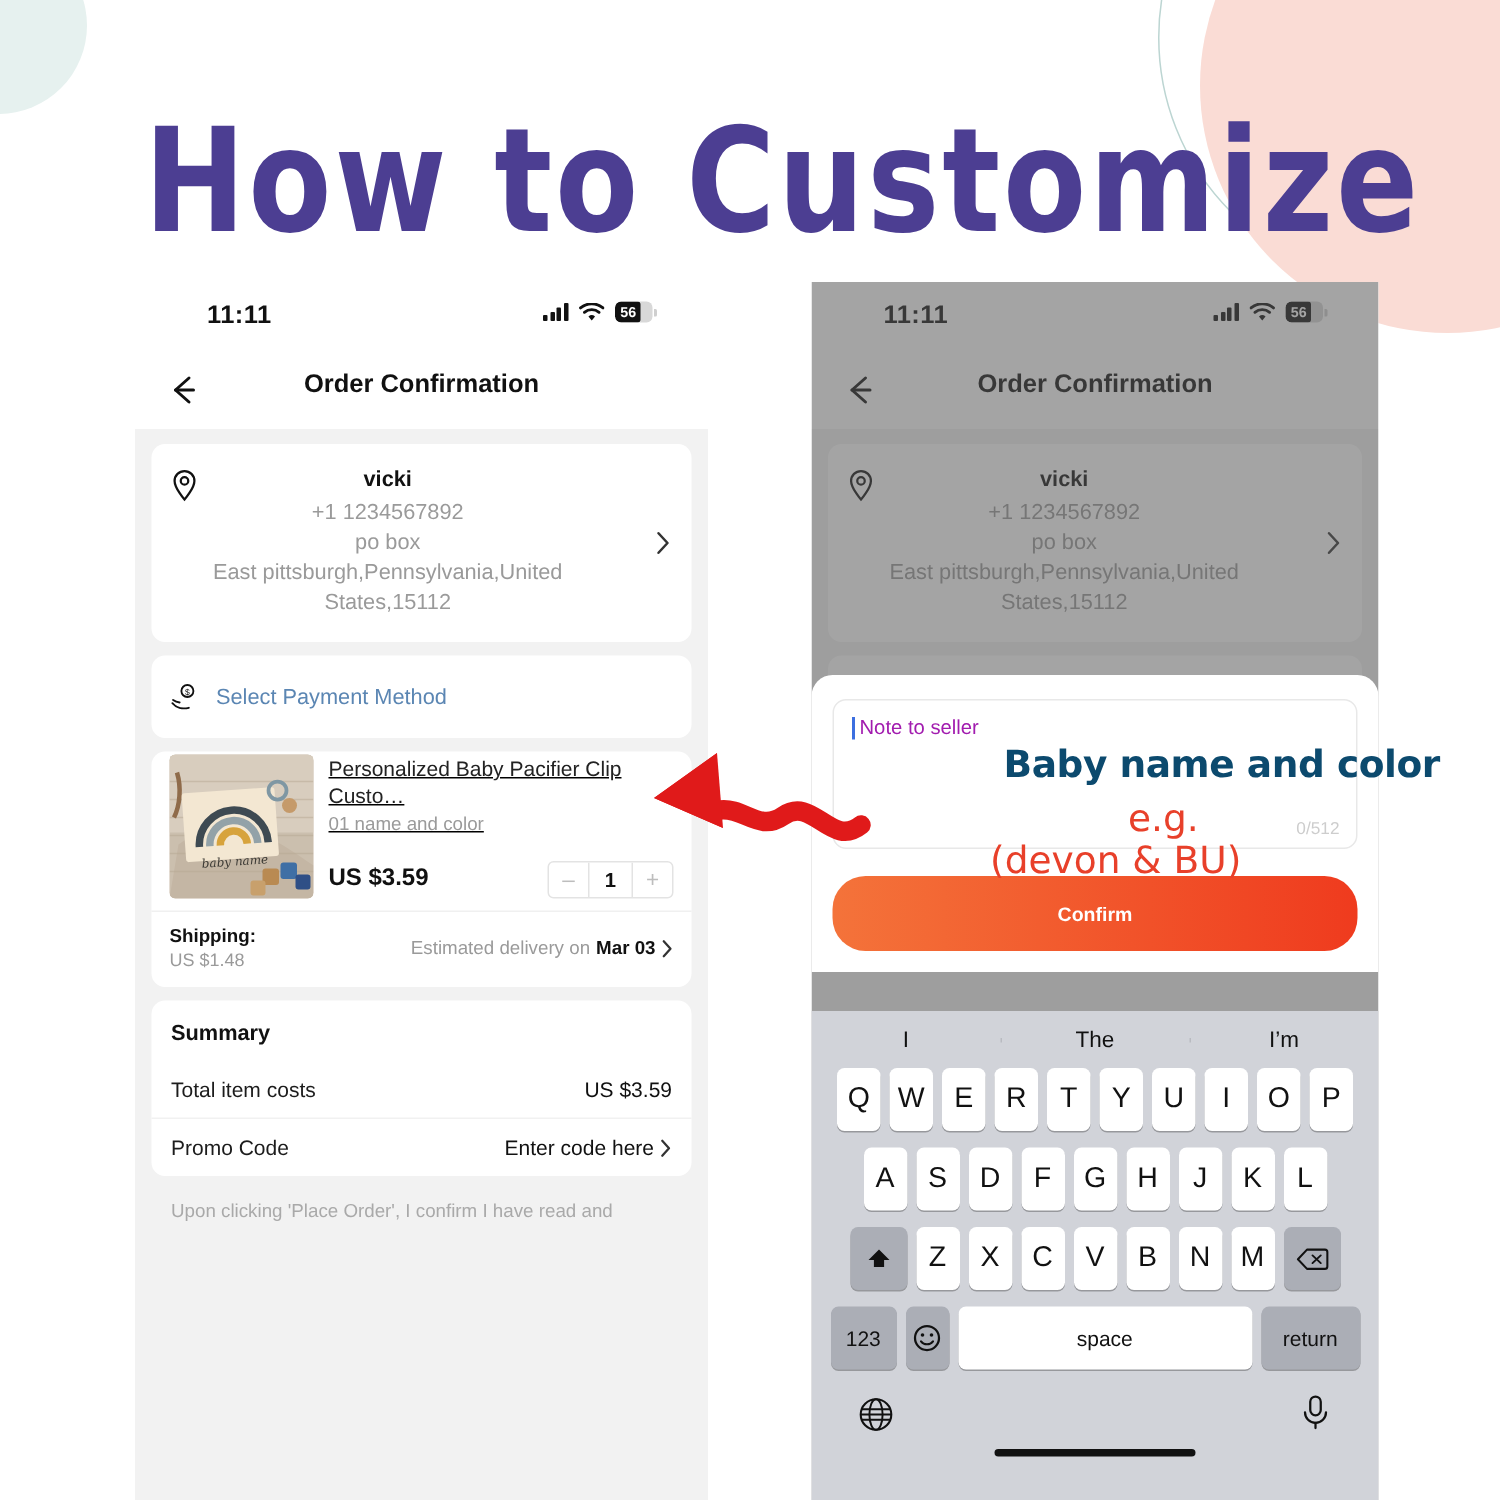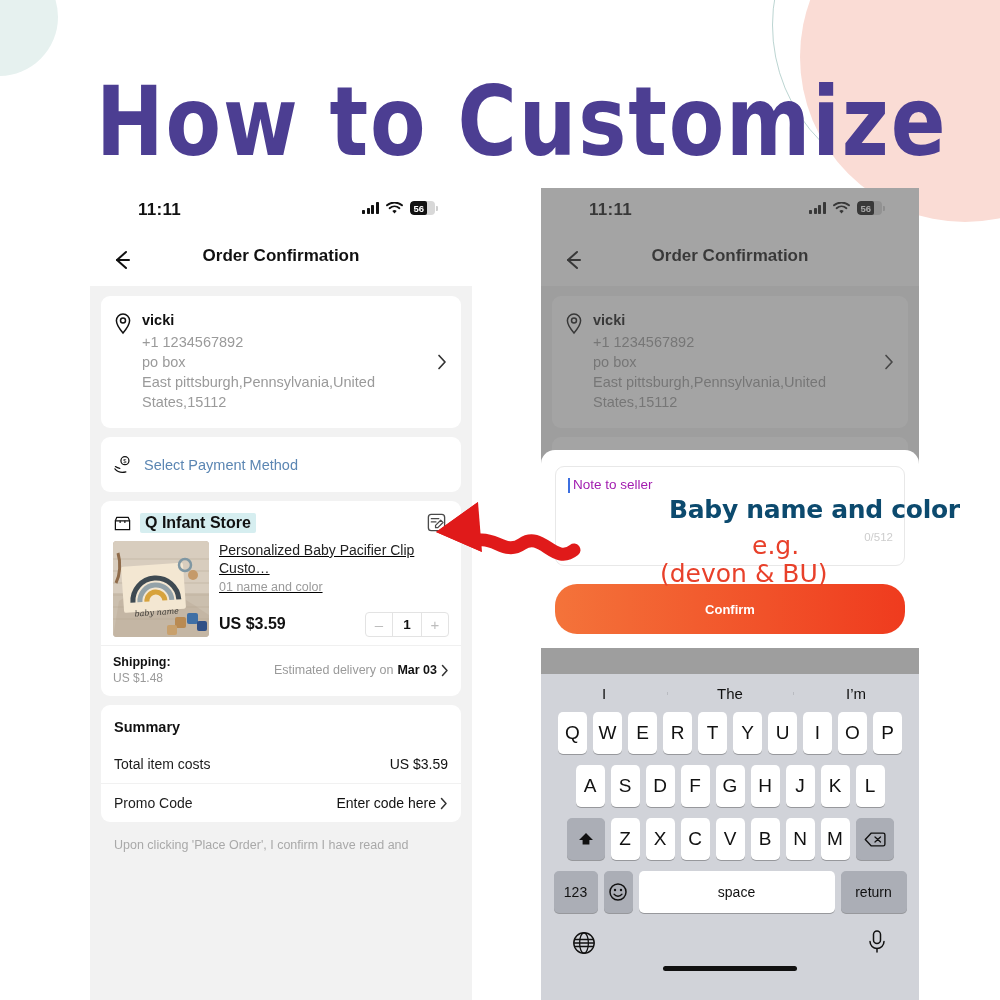--- a/index.html
+++ b/index.html
@@ -50,21 +50,21 @@
   .navbar { position:relative; height:50px; }
   .nav-back { position:absolute; left:15px; top:6px; width:36px; height:36px; cursor:pointer; }
   .nav-title { text-align:center; font-size:17px; font-weight:bold; color:#111; line-height:40px; }
 
   
   .pagebody { background:#f2f2f2; padding:10px 11px 0 11px; height:714px; position:relative; }
   .card { background:#fff; border-radius:9px; margin-bottom:9px; }
 
   
   .addr { display:flex; padding:16px 12px 16px 12px; position:relative; }
-  .addr-txt { margin-left:9px; }
+  .addr-txt { margin-left:9px;text-align:center; }
   .addr-name { font-size:14.5px; font-weight:bold; color:#111; margin-bottom:4px; }
   .addr-line { font-size:14.5px; color:#9a9a9a; line-height:20px; }
   .chev-r { position:absolute; right:14px; top:50%; transform:translateY(-50%); }
 
   
   .pay { display:flex; align-items:center; padding:17px 12px; }
   .pay-label { margin-left:10px; font-size:14.5px; color:#5b86b3; }
 
   
   .store-head { display:flex; align-items:center; padding:12px 12px 6px 12px; position:relative; }
@@ -95,21 +95,21 @@
   #dim { position:absolute; left:0; top:0; width:378px; height:812px; background:rgba(90,90,90,.55); pointer-events:none; }
 
   
   #modal { position:absolute; left:0; top:262px; width:378px; background:#fff; border-radius:14px 14px 0 0; padding:10px 14px 14px 14px; }
   .mod-head { position:relative; height:28px; }
   .mod-title { text-align:center; font-size:15.5px; font-weight:bold; color:#111; line-height:24px; }
   .mod-close { position:absolute; right:2px; top:2px; cursor:pointer; }
   .note-box { margin-top:6px; height:100px; border:1px solid #e8e8e8; border-radius:9px; position:relative; padding:10px 12px; }
   .caret { position:absolute; left:12px; top:11px; width:2px; height:15px; background:#3c6fe0; }
   .note-ph { position:absolute; left:17px; top:10px; font-size:13.5px; color:#a21caf; }
-  .counter { position:absolute; right:11px; bottom:22px; font-size:11.5px; color:#cdcdcd;margin-top:24px; }
+  .counter { position:absolute; right:11px; bottom:6px; font-size:11.5px; color:#cdcdcd;margin-top:24px; }
   .confirm { margin-top:18px; height:50px; border-radius:22px; background:linear-gradient(90deg,#f4733a,#ef3b1e);
              color:#fff; font-size:13px; font-weight:bold; display:flex; align-items:center; justify-content:center; cursor:pointer; }
 
   
   .ann-black { position:absolute; left:669px; top:495px; font-family:"DejaVu Sans",sans-serif; font-weight:bold; font-size:25px; color:#0c4a6e; letter-spacing:-.3px; }
   .ann-red1 { position:absolute; left:752px; top:531px; font-family:"DejaVu Sans",sans-serif; font-size:25px; color:#e8402a; }
   .ann-red2 { position:absolute; left:660px; top:559px; font-family:"DejaVu Sans",sans-serif; font-size:25px; color:#e8402a; }
 
   
   #kbd { position:absolute; left:0; top:486px; width:378px; height:326px; background:#d1d3d9; }
@@ -201,33 +201,20 @@
         <svg width="21" height="21" viewBox="0 0 22 22">
           <circle cx="12.5" cy="7" r="4.2" fill="none" stroke="#111" stroke-width="1.3"></circle>
           <text x="12.5" y="9.6" font-size="6" text-anchor="middle" fill="#111" font-family="Liberation Sans, sans-serif">$</text>
           <path d="M2 15.5c2.5 3 7 4.4 11.5 3.2" stroke="#111" stroke-width="1.3" fill="none" stroke-linecap="round"></path>
           <path d="M2.5 13.2c1.4 1 3 1.6 4.6 1.8" stroke="#111" stroke-width="1.3" fill="none" stroke-linecap="round"></path>
         </svg>
         <div class="pay-label">Select Payment Method</div>
       </div>
 
       <div class="card">
-        <div class="store-head">
-          <svg width="19" height="19" viewBox="0 0 20 20">
-            <path d="M2.5 7.2h15v9.3h-15z" fill="none" stroke="#111" stroke-width="1.3"></path>
-            <path d="M2.5 7.2 4 3.5h12l1.5 3.7" fill="none" stroke="#111" stroke-width="1.3" stroke-linejoin="round"></path>
-            <path d="M7.5 7.2v2.4M12.5 7.2v2.4" stroke="#111" stroke-width="1.2"></path>
-          </svg>
-          <div class="store-name">Q Infant Store</div>
-          <svg class="edit-icon" width="21" height="21" viewBox="0 0 22 22">
-            <rect x="2.5" y="2.5" width="17" height="17" rx="3" fill="none" stroke="#4a4a4a" stroke-width="1.4"></rect>
-            <path d="M5.5 7h8M5.5 10.4h5" stroke="#4a4a4a" stroke-width="1.2" stroke-linecap="round"></path>
-            <path d="M15.4 8.6 L10 14v2.4h2.4L17.8 11z" fill="#fff" stroke="#4a4a4a" stroke-width="1.3" stroke-linejoin="round"></path>
-          </svg>
-        </div>
 
         <div class="item">
           <div class="thumb">
             <svg width="96" height="96" viewBox="0 0 96 96">
               <rect width="96" height="96" fill="#cbbfae"></rect>
               <path d="M0 0h96v52H0z" fill="#d8cdbe"></path>
               <path d="M6 60c14-10 34-14 52-8 14 5 26 14 38 22v22H0z" fill="#c4b6a4"></path>
               <g opacity=".5" stroke="#b6a792" stroke-width="1">
                 <path d="M0 18h96M0 30h96M0 42h96M0 54h96M0 66h96M0 78h96"></path>
               </g>

